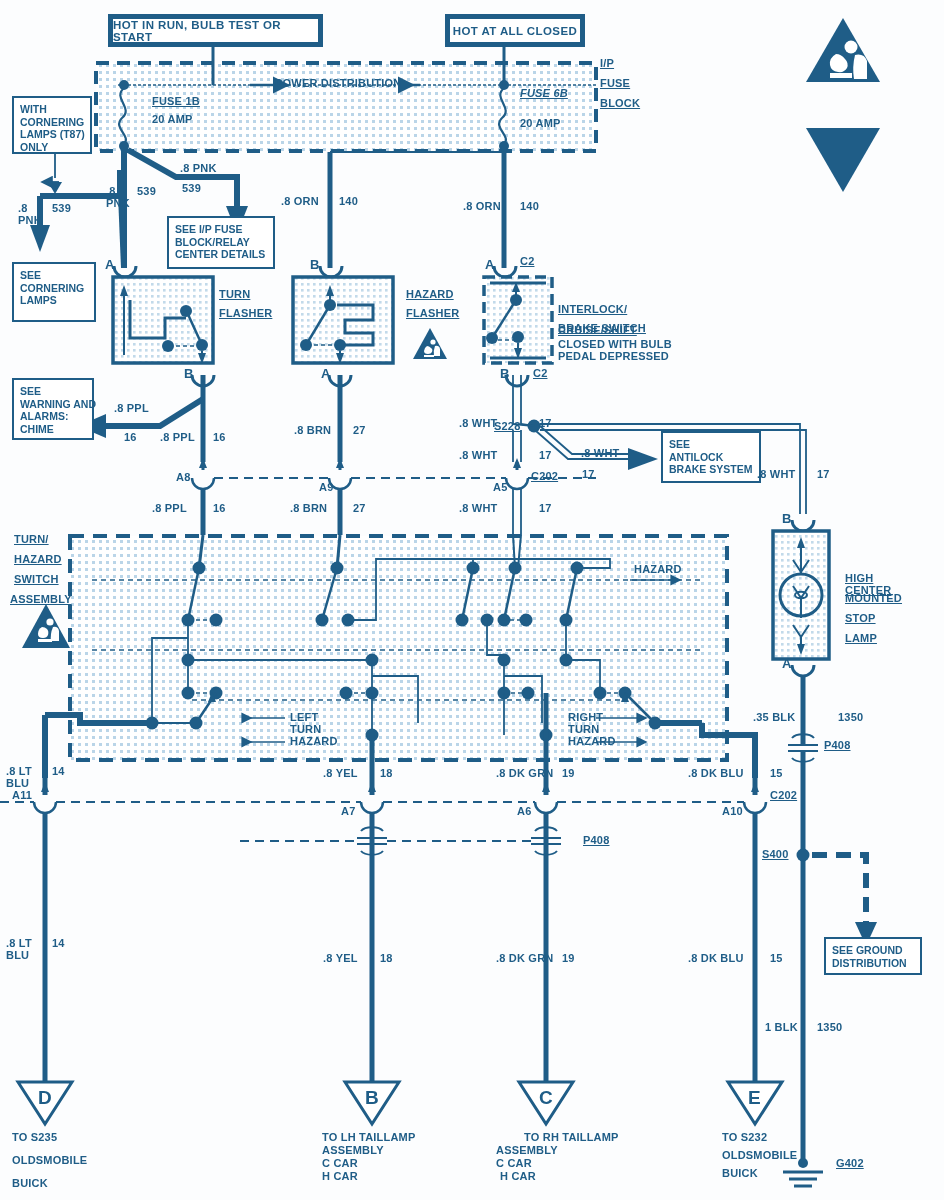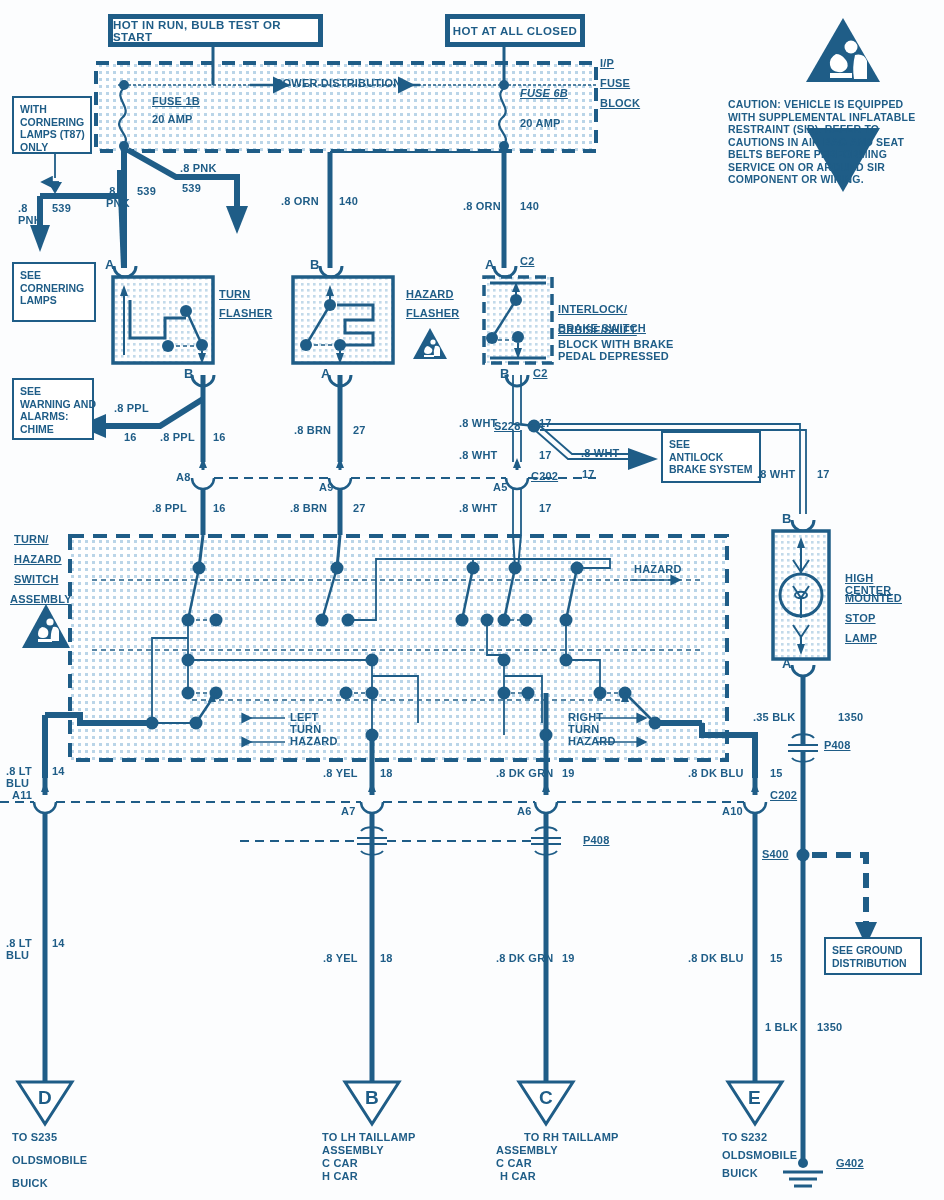--- a/index.html
+++ b/index.html
@@ -379,40 +379,36 @@
 <div class="lbl u" style="left:520px;top:88px;font-style:italic;">FUSE 6B</div>
 <div class="lbl" style="left:520px;top:118px;">20 AMP</div>
 <div class="lbl u" style="left:600px;top:58px;">I/P</div>
 <div class="lbl u" style="left:600px;top:78px;">FUSE</div>
 <div class="lbl u" style="left:600px;top:98px;">BLOCK</div>
 
 <div class="txtbox" style="left:12px;top:96px;width:80px;height:58px;">WITH
 CORNERING
 LAMPS (T87)
 ONLY</div>
+<div class="txtbox" style="left:167px;top:216px;width:108px;height:53px;">SEE I/P FUSE
+BLOCK/RELAY
+CENTER DETAILS</div>
 <div class="txtbox" style="left:12px;top:262px;width:84px;height:60px;">SEE
 CORNERING
 LAMPS</div>
 <div class="txtbox" style="left:12px;top:378px;width:82px;height:62px;">SEE
 WARNING AND
 ALARMS:
 CHIME</div>
 <div class="txtbox" style="left:661px;top:431px;width:100px;height:52px;">SEE
 ANTILOCK
 BRAKE SYSTEM</div>
 <div class="txtbox" style="left:824px;top:937px;width:98px;height:38px;">SEE GROUND
 DISTRIBUTION</div>
 
-<div class="lbl cap" style="left:728px;top:98px;width:210px;">CAUTION: VEHICLE IS EQUIPPED
-WITH SUPPLEMENTAL INFLATABLE
-RESTRAINT (SIR). REFER TO
-CAUTIONS IN AIR BAG AND SEAT
-BELTS BEFORE PERFORMING
-SERVICE ON OR AROUND SIR
-COMPONENT OR WIRING.</div>
 
 <div class="lbl" style="left:18px;top:203px;">.8
 PNK</div>
 <div class="lbl" style="left:52px;top:203px;">539</div>
 <div class="lbl" style="left:106px;top:186px;">.8
 PNK</div>
 <div class="lbl" style="left:137px;top:186px;">539</div>
 <div class="lbl" style="left:180px;top:163px;">.8 PNK</div>
 <div class="lbl" style="left:182px;top:183px;">539</div>
 
@@ -432,21 +428,21 @@
 <div class="conn" style="left:782px;top:511px;">B</div>
 <div class="conn" style="left:782px;top:656px;">A</div>
 
 <div class="lbl u" style="left:219px;top:289px;">TURN</div>
 <div class="lbl u" style="left:219px;top:308px;">FLASHER</div>
 <div class="lbl u" style="left:406px;top:289px;">HAZARD</div>
 <div class="lbl u" style="left:406px;top:308px;">FLASHER</div>
 <div class="lbl u" style="left:558px;top:285px;margin-top:40px;">CRUISE/SHIFT</div>
 <div class="lbl u" style="left:558px;top:304px;">INTERLOCK/</div>
 <div class="lbl u" style="left:558px;top:323px;">BRAKE SWITCH</div>
-<div class="lbl" style="left:558px;top:339px;">BLOCK WITH BRAKE</div>
+<div class="lbl" style="left:558px;top:339px;">CLOSED WITH BULB</div>
 <div class="lbl" style="left:558px;top:351px;">PEDAL DEPRESSED</div>
 
 <div class="lbl u" style="left:14px;top:534px;">TURN/</div>
 <div class="lbl u" style="left:14px;top:554px;">HAZARD</div>
 <div class="lbl u" style="left:14px;top:574px;">SWITCH</div>
 <div class="lbl u" style="left:10px;top:594px;">ASSEMBLY</div>
 
 <div class="lbl u" style="left:845px;top:553px;margin-top:32px;">CENTER</div>
 <div class="lbl u" style="left:845px;top:573px;">HIGH</div>
 <div class="lbl u" style="left:845px;top:593px;">MOUNTED</div>

